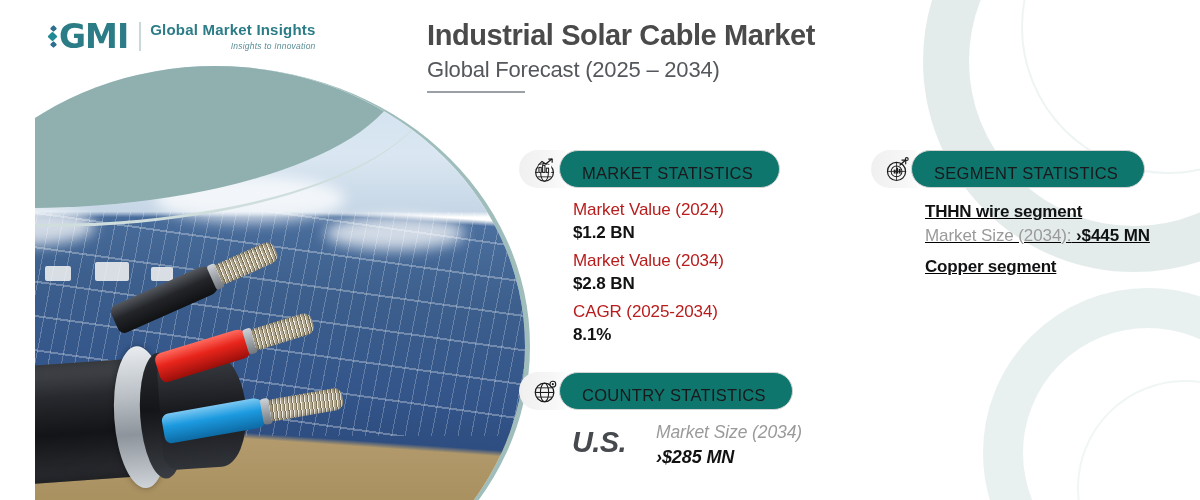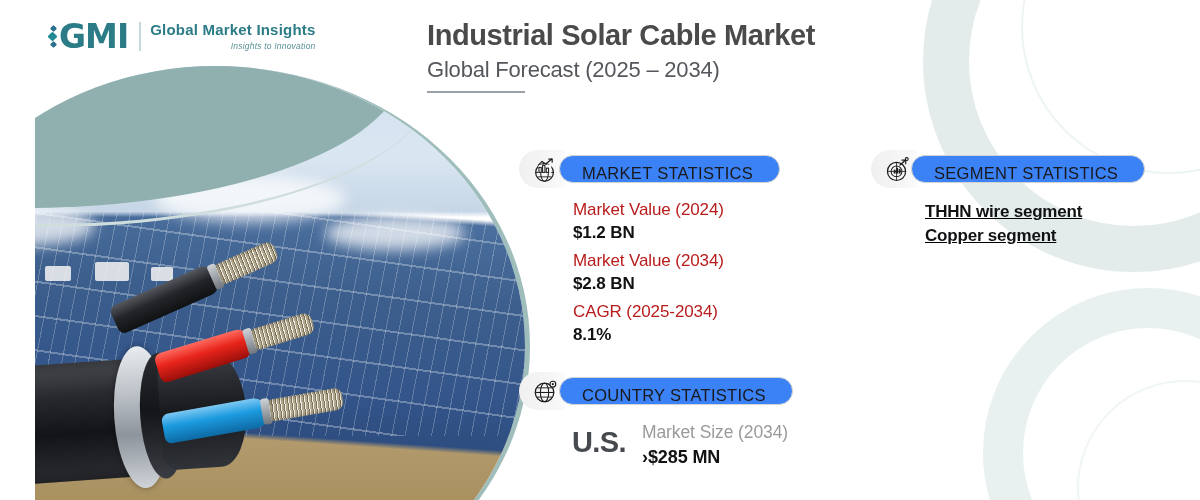--- a/index.html
+++ b/index.html
@@ -300,24 +300,24 @@
     width: 46px; height: 38px;
     background: linear-gradient(90deg,#f0f0f0 0%,#f6f6f6 70%,#fbfbfb 100%);
     border-radius: 19px 0 0 19px;
     display: flex;
     align-items: center;
     justify-content: center;
     box-sizing: border-box;
     padding-left: 6px;
   }
   .badge-pill {
-    height: 28px;
+    height: 38px;
     margin-left: -6px;
     padding: 8px 26px 0 22px;
-    background: #3b82f6;
+    background: #0f766e;
     border: 1px solid #d3d3d3;
     border-radius: 19px;
     display: flex;
     align-items: center;
     box-sizing: border-box;
   }
   .badge-label {
     font-size: 16.5px;
     color: #19191b;
     letter-spacing: .3px;
@@ -356,21 +356,22 @@
     white-space: nowrap;
   }
   .seg-line b {
     color: #111214;
     font-weight: bold;
   }
   .country-row {
     position: absolute;
     display: flex;
     align-items: flex-start;
-    gap: 16px;
+    gap: 30px;
+    font-style: italic;
   }
   .country-code {
     font-size: 29px;
     font-weight: bold;
     color: #46494e;
     letter-spacing: -.6px;
     line-height: 1.05;
     padding-top: 6px;
   }
   .country-label {
@@ -503,20 +504,24 @@
         <circle cx="23.6" cy="3.2" r="1.5" fill="none" stroke="#1b1b1b" stroke-width="1.1"></circle>
       </svg>
     </span>
     <span class="badge-pill">
       <span class="badge-label">SEGMENT STATISTICS</span>
     </span>
   </div>
 
   <div class="stat-block" style="left:890px; top:200px;text-decoration:underline;">
     <div class="seg-name">THHN wire segment</div>
+    <div class="seg-line">
+      <span>Market Size (2034):</span>
+      <b>›$445 MN</b>
+    </div>
     <div class="seg-name">Copper segment</div>
   </div>
 
   <div class="badge" style="left:484px; top:372px;">
     <span class="badge-icon ic">
       <svg width="27" height="27" viewBox="0 0 28 28">
         <circle cx="13" cy="15" r="9.6" fill="none" stroke="#1b1b1b" stroke-width="1.3"></circle>
         <ellipse cx="13" cy="15" rx="4.3" ry="9.6" fill="none" stroke="#1b1b1b" stroke-width="1.1"></ellipse>
         <line x1="3.4" y1="15" x2="22.6" y2="15" stroke="#1b1b1b" stroke-width="1.1"></line>
         <line x1="5" y1="10.2" x2="21" y2="10.2" stroke="#1b1b1b" stroke-width=".95"></line>

